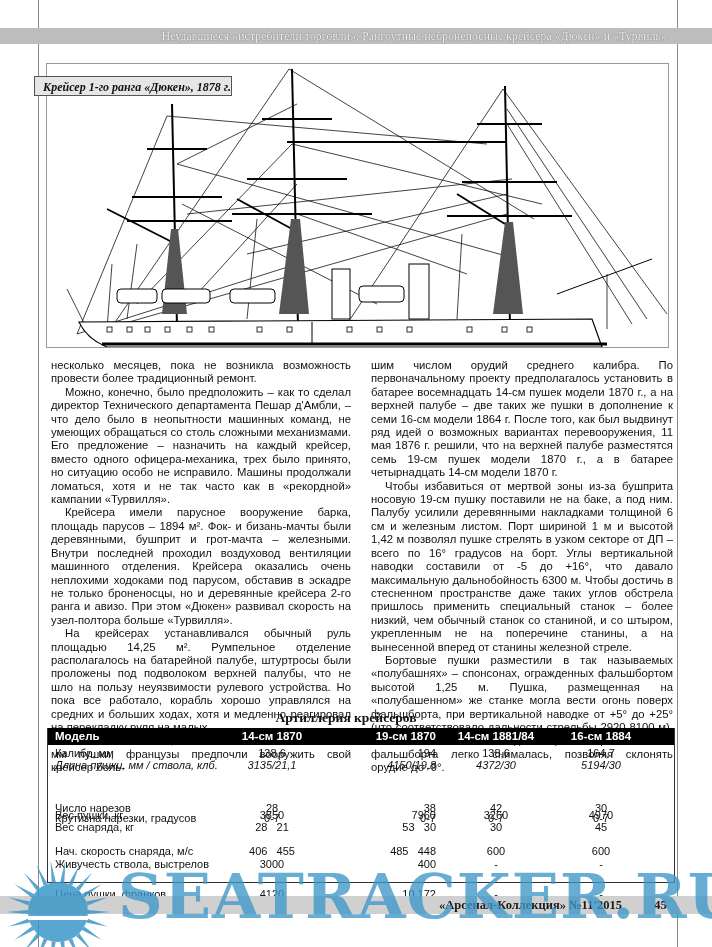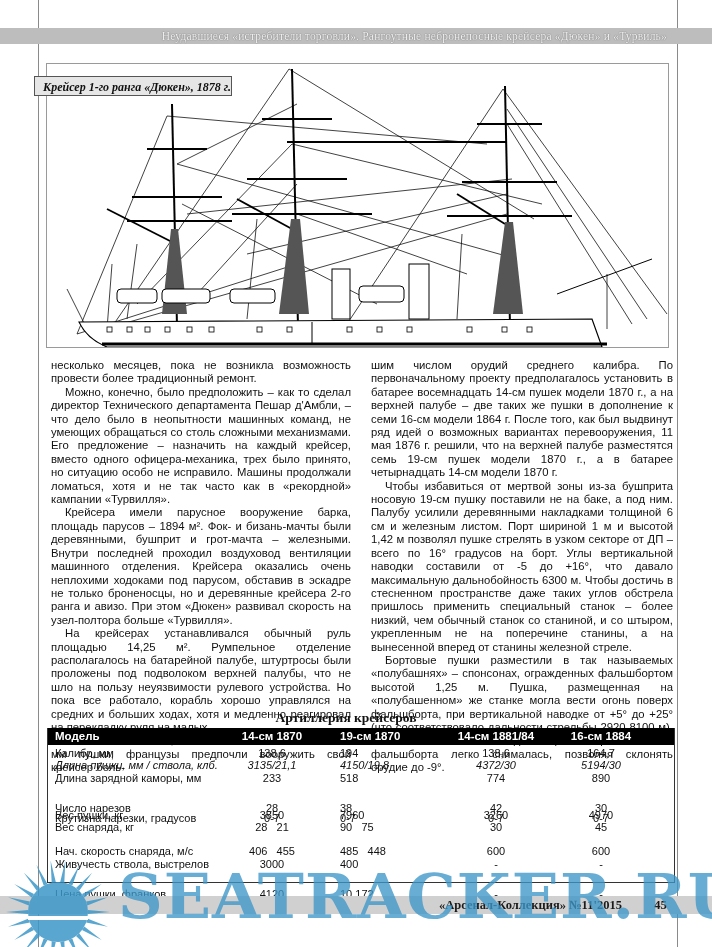--- a/index.html
+++ b/index.html
@@ -16,21 +16,21 @@
   .col h3 { margin:9px 0 0 0; font-size:11.5px; font-weight:bold; }
   #col-left { left:39px; top:359px; width:300px;margin-left:12px; }
   #col-right { left:371px; top:359px; width:302px; }
   .table-title { position:absolute; left:0; width:692px; top:710px; text-align:center; font-family:"Liberation Serif", serif; font-weight:bold; font-size:13.5px; }
   .arttable { position:absolute; left:47px; top:728px; width:626px; height:154px; border:1px solid #333; border-top:none; }
   .thead { position:absolute; left:0; top:0; width:626px; height:17px; background:#000; color:#fff; font-weight:bold; font-size:11.5px; line-height:17px; }
   .thead span, .trow span { position:absolute; white-space:nowrap; }
   .trow { position:absolute; left:0; width:626px; height:12.3px; font-size:11px; line-height:12.3px; }
   .c0 { left:7px; }
   .c1 { left:176px; width:96px; text-align:center; }
-  .c2 { left:292px; width:96px; text-align:left; }
+  .c2 { left:292px; width:96px; text-align:right; }
   .c3 { left:400px; width:96px; text-align:center; }
   .c4 { left:505px; width:96px; text-align:center; }
   .footer-band { position:absolute; left:0; top:896px; width:712px; height:18px; background:#d0d0d0; }
   .footer-text { position:absolute; left:424px; top:896px; height:18px; line-height:18px; font-family:Liberation Serif, serif; font-weight:bold; font-size:12.5px; color:#1a1a1a; white-space:nowrap;margin-left:15px; }
   .page-num { position:absolute; left:654px; top:896px; height:18px; line-height:18px; font-family:"Liberation Serif", serif; font-weight:bold; font-size:13px; color:#1a1a1a; }
   .watermark { position:absolute; left:0; top:860px; width:712px; height:87px; pointer-events:none; }
   .wm-text { position:absolute; left:118px; top:866px; font-family:"DejaVu Serif", serif; font-weight:bold; font-size:62px; line-height:62px; color:rgba(60,150,200,0.78); letter-spacing:1px; white-space:nowrap; }
 </style>
 </head>
 <body>
@@ -163,27 +163,20 @@
       <span class="c3" style="white-space: pre;">138,6</span>
       <span class="c4" style="white-space: pre;">164,7</span>
     </div>
     <div class="trow" style="top: 31.3px; font-style: italic;">
       <span class="c0">Длина пушки, мм / ствола, клб.</span>
       <span class="c1" style="white-space: pre;">3135/21,1</span>
       <span class="c2" style="white-space: pre;">4150/19,8</span>
       <span class="c3" style="white-space: pre;">4372/30</span>
       <span class="c4" style="white-space: pre;">5194/30</span>
     </div>
-    <div class="trow" style="top: 43.6px;">
-      <span class="c0">Длина зарядной каморы, мм</span>
-      <span class="c1" style="white-space: pre;">233</span>
-      <span class="c2" style="white-space: pre;">518</span>
-      <span class="c3" style="white-space: pre;">774</span>
-      <span class="c4" style="white-space: pre;">890</span>
-    </div>
     <div class="trow" style="top: 50px; margin-top: 24px;">
       <span class="c0">Число нарезов</span>
       <span class="c1" style="white-space: pre;">28</span>
       <span class="c2" style="white-space: pre;">38</span>
       <span class="c3" style="white-space: pre;">42</span>
       <span class="c4" style="white-space: pre;">30</span>
     </div>
     <div class="trow" style="top: 84px;">
       <span class="c0">Крутизна нарезки, градусов</span>
       <span class="c1" style="white-space: pre;">0-7</span>
@@ -194,21 +187,21 @@
     <div class="trow" style="top: 80.5px;">
       <span class="c0">Вес пушки, кг</span>
       <span class="c1" style="white-space: pre;">3850</span>
       <span class="c2" style="white-space: pre;">7960</span>
       <span class="c3" style="white-space: pre;">3260</span>
       <span class="c4" style="white-space: pre;">4970</span>
     </div>
     <div class="trow" style="top: 92.8px;">
       <span class="c0">Вес снаряда, кг</span>
       <span class="c1" style="white-space: pre;">28   21</span>
-      <span class="c2" style="white-space: pre;">90   75</span>
+      <span class="c2" style="white-space: pre;">53   30</span>
       <span class="c3" style="white-space: pre;">30</span>
       <span class="c4" style="white-space: pre;">45</span>
     </div>
     <div class="trow" style="top: 117.4px;">
       <span class="c0">Нач. скорость снаряда, м/с</span>
       <span class="c1" style="white-space: pre;">406   455</span>
       <span class="c2" style="white-space: pre;">485   448</span>
       <span class="c3" style="white-space: pre;">600</span>
       <span class="c4" style="white-space: pre;">600</span>
     </div>

